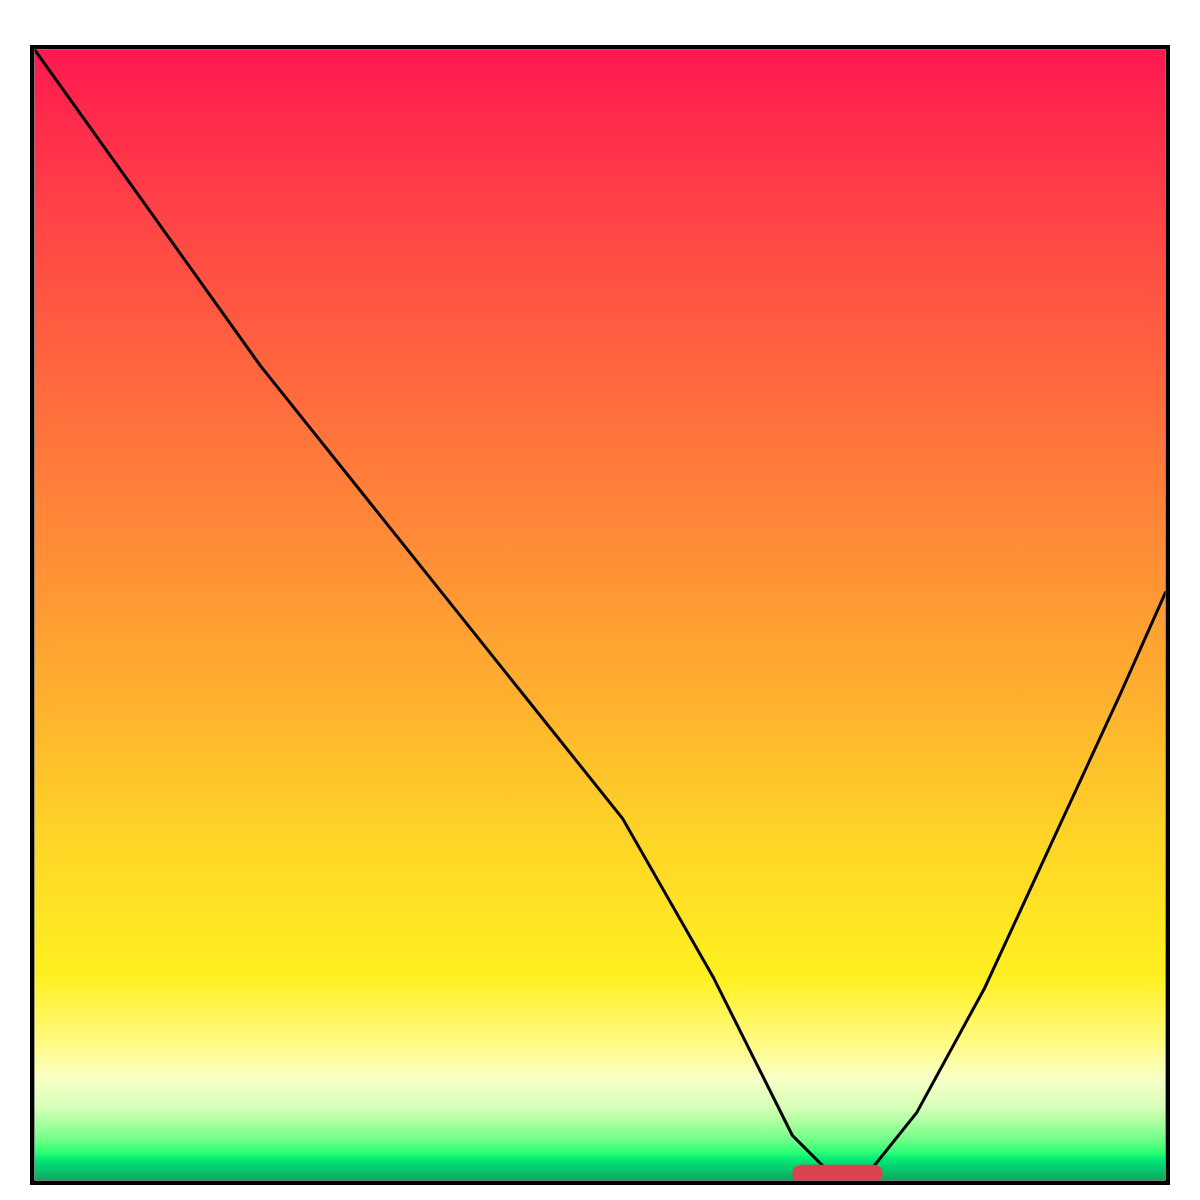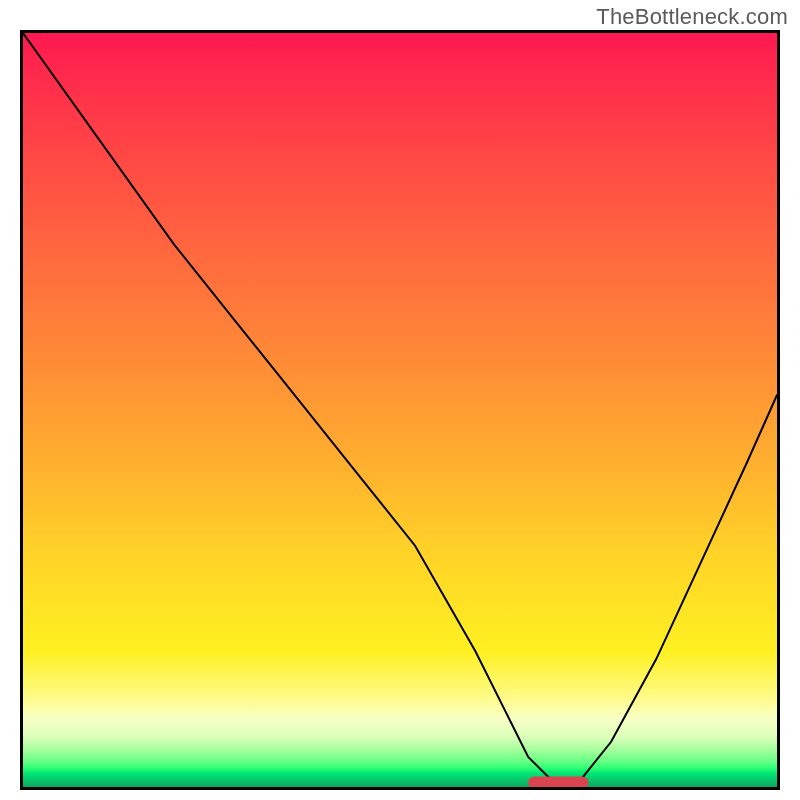--- a/index.html
+++ b/index.html
@@ -70,21 +70,20 @@
   }
   .marker {
     
     fill: #d9444e;
   }
 </style>
 </head>
 <body>
 
 <div class="stage">
-  <div class="watermark">TheBottleneck.com</div>
 
   <div class="plot">
     <div class="gradient"></div>
 
     <svg class="curve" viewBox="0 0 100 100" preserveAspectRatio="none">
       <path d="M0.00 0.00 L10.00 14.00 L20.00 28.00 L28.00 38.00 L36.00 48.00 L44.00 58.00 L52.00 68.00 L60.00 82.00 L64.00 90.00 L67.00 96.00 L70.00 99.00 L74.00 99.00 L78.00 94.00 L84.00 83.00 L90.00 70.00 L96.00 57.00 L100.00 48.00" id="curve-path" fill="none" stroke="#000" stroke-width="2" stroke-linecap="round" vector-effect="non-scaling-stroke"></path>
       <rect class="marker" id="valley-marker" x="67.00" y="98.60" width="8.00" height="1.60" rx="0.8" ry="0.8"></rect>
     </svg>
   </div>
 </div>

